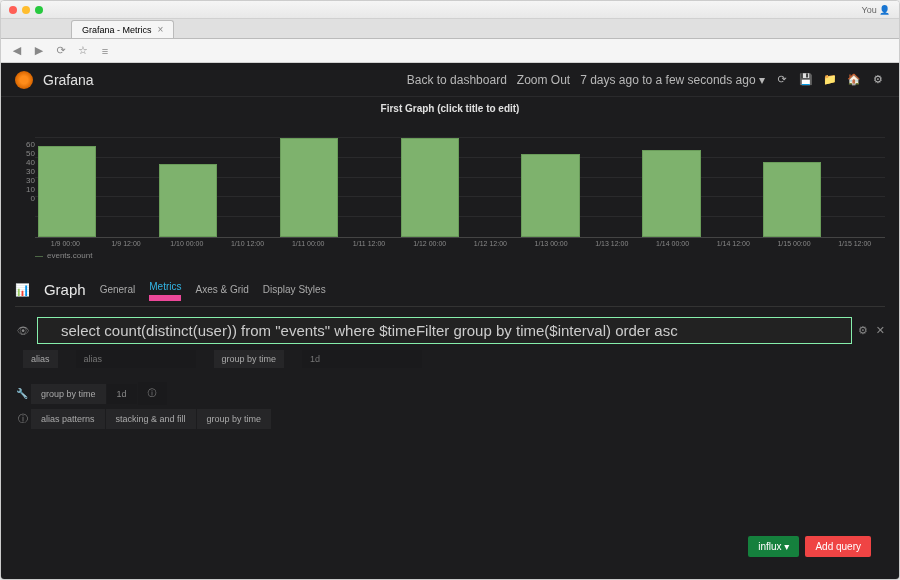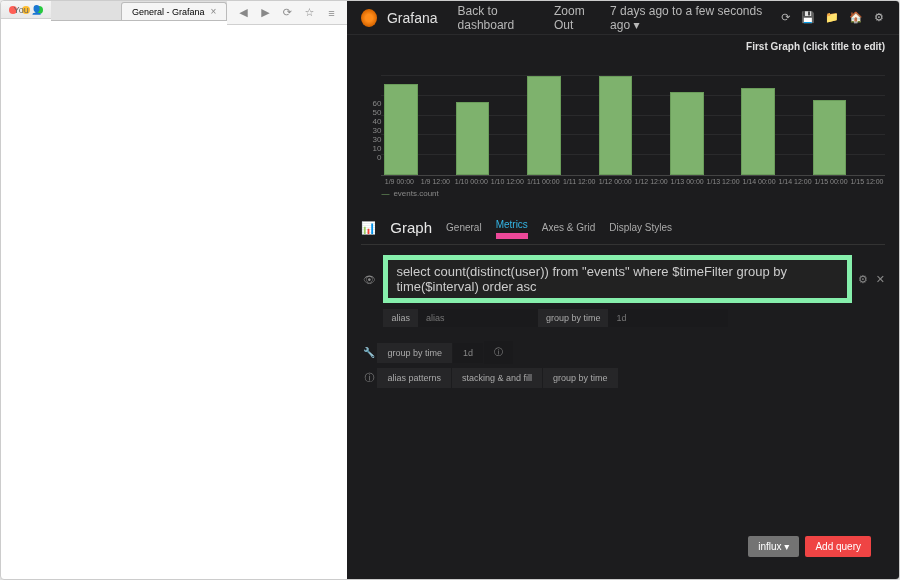--- a/index.html
+++ b/index.html
@@ -1,85 +1,85 @@
 <!DOCTYPE html>
 <html><head>
 <meta charset="utf-8">
 <style>
 *{margin:0;padding:0;box-sizing:border-box;font-family:-apple-system,Helvetica,Arial,sans-serif}
 body{background:#f0f0f0}
-.window{width:900px;height:580px;margin:0 auto;background:#fff;border:1px solid #ccc;border-radius:4px;overflow:hidden;display:flex;box-shadow:0 2px 8px rgba(0,0,0,.15)}
+.window{width:900px;height:580px;margin:0 auto;background:#fff;border:1px solid #ccc;border-radius:4px;overflow:hidden;display:flex;flex-direction:column;box-shadow:0 2px 8px rgba(0,0,0,.15)}
 .titlebar{height:18px;background:linear-gradient(#f5f5f5,#e8e8e8);border-bottom:1px solid #d0d0d0;display:flex;align-items:center;padding:0 8px;font-size:9px;color:#666;position:relative}
 .dots{display:flex;gap:5px}
 .dot{width:8px;height:8px;border-radius:50%}
 .dot.r{background:#ff5f56}.dot.y{background:#ffbd2e}.dot.g{background:#27c93f}
 .titlebar-right{position:absolute;right:8px;display:flex;align-items:center;gap:3px}
 .tabstrip{height:20px;background:#e0e0e0;display:flex;align-items:flex-end;padding-left:70px;border-bottom:1px solid #bbb}
 .tab{background:#f5f5f5;padding:3px 10px;font-size:9px;border:1px solid #bbb;border-bottom:none;border-radius:3px 3px 0 0;display:flex;align-items:center;gap:6px}
 .tab-close{color:#888;font-size:10px}
 .addrbar{height:24px;background:#f5f5f5;border-bottom:1px solid #d0d0d0;display:flex;align-items:center;padding:0 8px;gap:6px}
 .nav-btn{width:16px;height:16px;display:flex;align-items:center;justify-content:center;color:#888;font-size:11px}
 .url{flex:1;height:18px;background:#fff;border:1px solid #ccc;border-radius:2px;padding:0 6px;font-size:9px;color:#333;display:flex;align-items:center}
 .content{flex:1;background:#1c1c1e;color:#ccc;overflow:hidden;display:flex;flex-direction:column}
 .header{height:34px;display:flex;align-items:center;padding:0 14px;gap:10px;border-bottom:1px solid #2a2a2c}
 .logo{width:18px;height:18px;border-radius:50%;background:radial-gradient(circle,#ff8c1a 30%,#d66400 70%);position:relative}
 .brand{font-size:14px;color:#e0e0e0}
 .spacer{flex:1}
 .hlink{font-size:12px;color:#b8b8b8;cursor:pointer}
 .hicon{width:14px;height:14px;display:flex;align-items:center;justify-content:center;color:#b8b8b8;font-size:11px;cursor:pointer}
 .panel{padding:6px 14px 10px}
-.ptitle{text-align:right;font-size:10px;font-weight:bold;color:#e0e0e0;margin-bottom:4px}
+.ptitle{text-align:center;font-size:10px;font-weight:bold;color:#e0e0e0;margin-bottom:4px}
 .chart{display:flex;height:120px}
-.yaxis{width:20px;display:flex;flex-direction:column;justify-content:flex-end;align-items:flex-end;font-size:8px;color:#888;padding-bottom:14px}
+.yaxis{width:20px;display:flex;flex-direction:column;justify-content:center;align-items:flex-end;font-size:8px;color:#888;padding-bottom:14px}
 .plot{flex:1;position:relative;border-bottom:1px solid #444;display:flex;align-items:flex-end;gap:2px;padding:0 3px}
 .gridline{position:absolute;left:0;right:0;border-top:1px solid #2a2a2c}
 .barwrap{flex:1;display:flex;align-items:flex-end;height:100%;z-index:1}
 .bar{width:100%;background:#7eb26d;border:1px solid #6a9c5a}
 .xaxis{display:flex;padding-left:20px;margin-top:2px}
 .xtick{flex:1;font-size:7px;color:#888;text-align:center;white-space:nowrap;overflow:hidden}
 .legend{font-size:8px;color:#888;padding-left:20px;margin-top:4px;display:flex;align-items:center;gap:4px}
 .editor{flex:1;padding:8px 14px;display:flex;flex-direction:column}
 .edtabs{display:flex;align-items:center;gap:14px;border-bottom:1px solid #333;padding-bottom:5px}
 .edicon{color:#888;font-size:12px}
 .edtitle{font-size:15px;color:#e8e8e8}
 .edtab{font-size:10px;color:#aaa;cursor:pointer;padding:3px 0}
 .edtab.active{color:#33b5e5;border-bottom:6px solid #ec4899}
 .qrow{display:flex;align-items:center;margin-top:10px;gap:6px}
 .rowicon{width:16px;color:#888;font-size:10px;text-align:center}
-.qinput{flex:1;background:#222;border:5px solid #86efac;padding:4px 8px;font-size:13px;color:#ccc}
+.qinput{flex:1;background:#222;border:1px solid #86efac;padding:4px 23px;font-size:15px;color:#ccc}
 .qright{display:flex;gap:8px;color:#888;font-size:11px}
-.subrow{display:flex;align-items:center;margin-top:6px;gap:0;margin-left:22px}
+.subrow{display:flex;align-items:center;margin-top:6px;gap:18px;margin-left:8px}
 .sublabel{font-size:9px;color:#aaa;padding:4px 8px;background:#262628}
 .subinput{background:#1a1a1c;border:none;padding:4px 8px;font-size:9px;color:#888;width:120px}
 .cfgrow{display:flex;align-items:center;margin-top:14px;gap:0}
 .cfgcell{font-size:9px;color:#aaa;padding:5px 10px;background:#262628;border-right:1px solid #1c1c1e;display:flex;align-items:center;gap:4px}
 .cfgval{background:#1a1a1c;color:#888}
 .footer{display:flex;justify-content:flex-end;gap:6px;padding:14px}
 .btn{padding:5px 10px;font-size:10px;border:none;border-radius:2px;cursor:pointer;color:#fff}
-.btn.purple{background:#737373}
+.btn.purple{background:#15803d}
 .btn.green{background:#ef4444}
 </style>
 </head>
 <body>
 
 <div class="window">
   <div class="titlebar">
     <div class="dots">
       <div class="dot r"></div>
       <div class="dot y"></div>
       <div class="dot g"></div>
     </div>
     <div class="titlebar-right">
         <span>You</span>
         <span>👤</span>
       </div>
   </div>
   <div class="tabstrip">
     <div class="tab">
-      <span>General - Grafana</span>
+      <span>Grafana - Metrics</span>
       <span class="tab-close">×</span>
     </div>
   </div>
   <div class="addrbar">
     <div class="nav-btn">◀</div>
     <div class="nav-btn">▶</div>
     <div class="nav-btn">⟳</div>
     <div class="nav-btn">☆</div>
     <div class="nav-btn">≡</div>
   </div>

